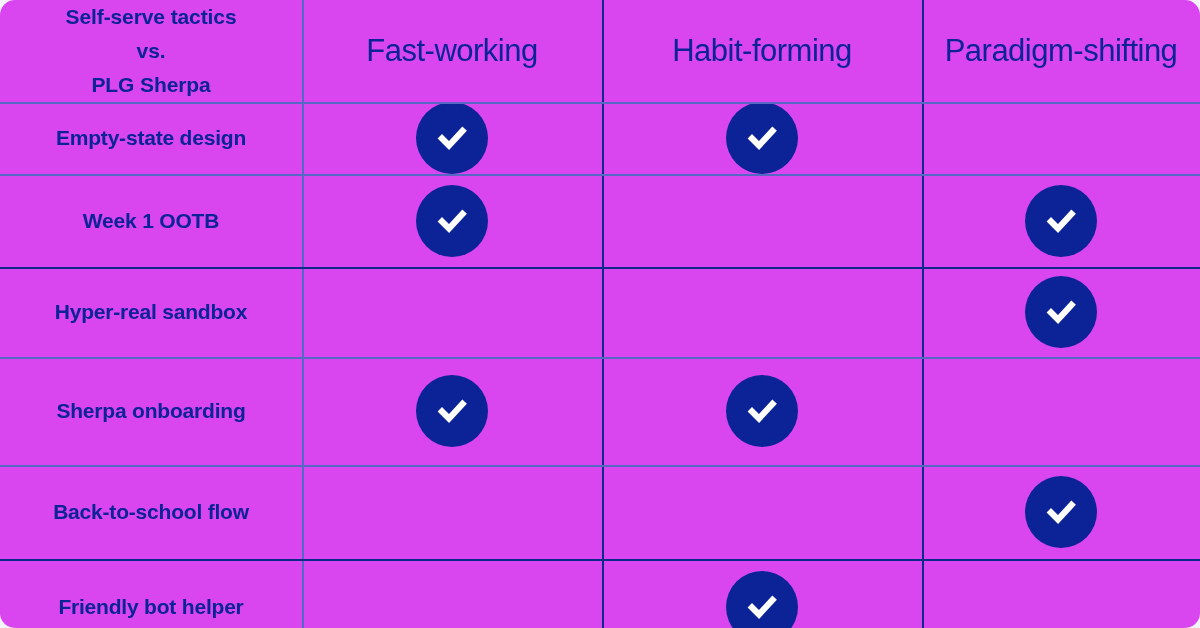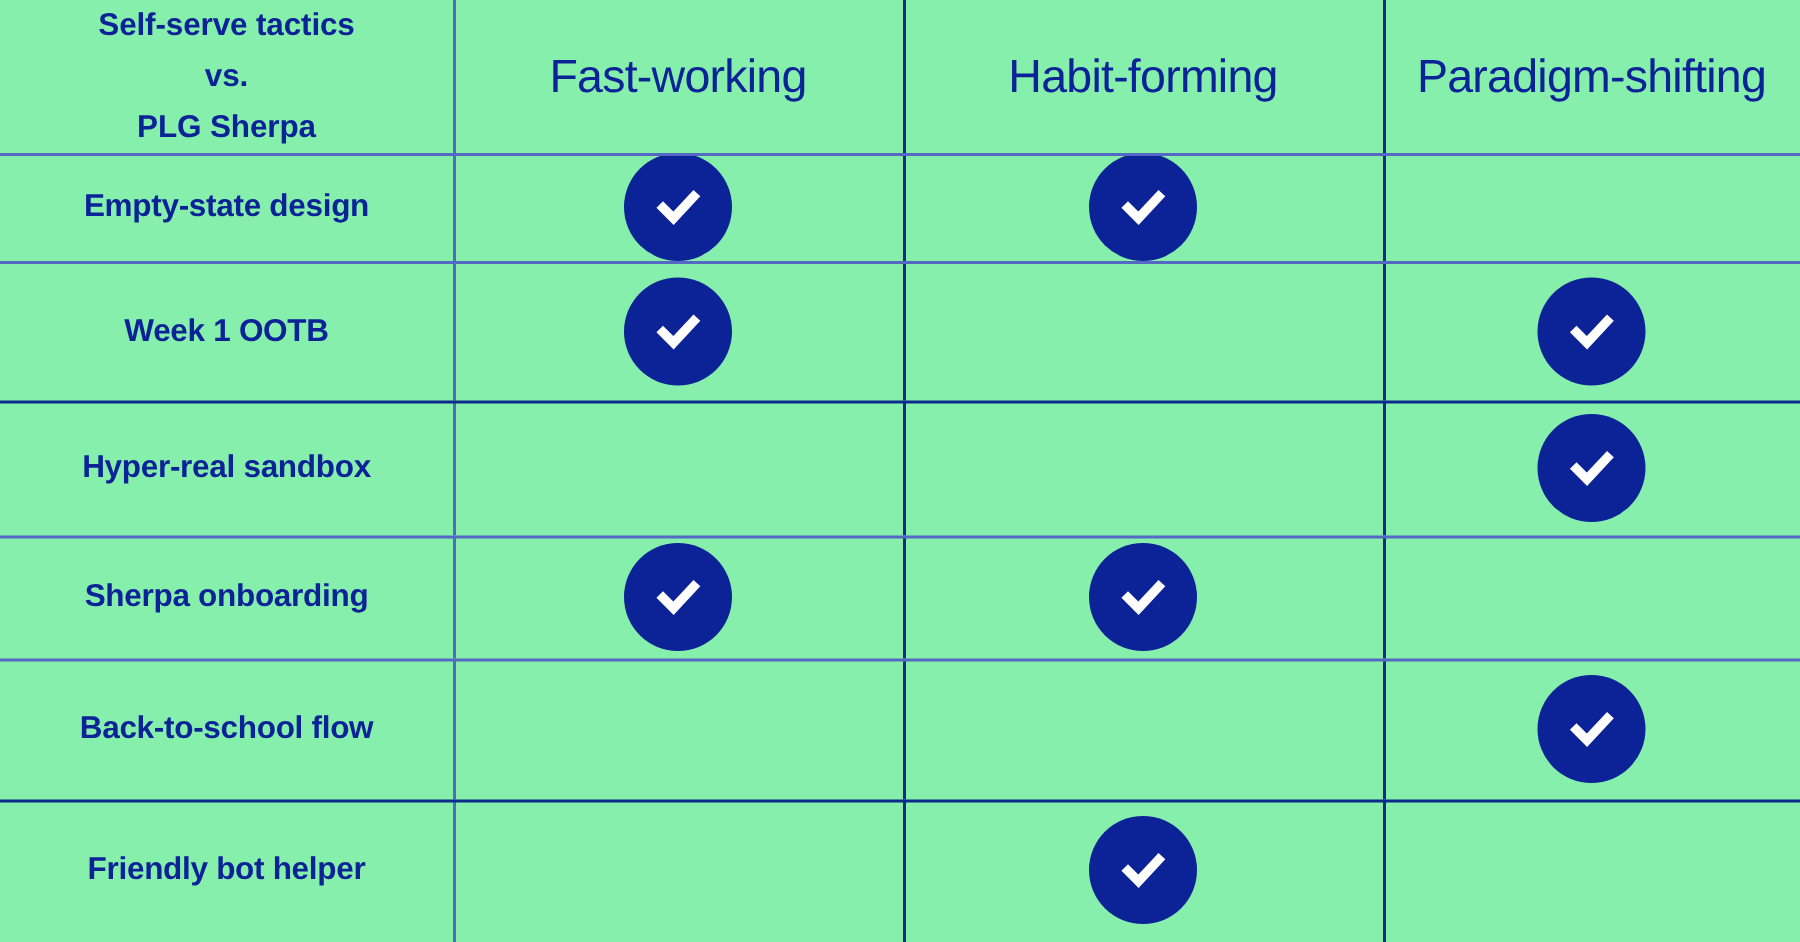--- a/index.html
+++ b/index.html
@@ -8,22 +8,23 @@
     background: #f4f4fa;
   }
   body {
     font-family: "Liberation Sans", sans-serif;
     -webkit-font-smoothing: antialiased;
   }
   #matrix-page {
     position: relative;
     width: 1200px;
     height: 628px;
-    background: #86efac;
+    background: #d946ef;
     overflow: hidden;
+    border-radius: 15px;
   }
 
   
   table.matrix {
     width: 1200px;
     height: 628px;
     border-collapse: collapse;
     table-layout: fixed;
   }
   table.matrix td,
@@ -40,21 +41,21 @@
   col.c-label  { width: 302px; }
   col.c-col1   { width: 300px; }
   col.c-col2   { width: 320px; }
   col.c-col3   { width: 278px; }
 
   
   tr.r-head  { height: 99px; }
   tr.r-0     { height: 70px; }
   tr.r-1     { height: 93px; }
   tr.r-2     { height: 90px; }
-  tr.r-3     { height: 81px; }
+  tr.r-3     { height: 108px; }
   tr.r-4     { height: 94px; }
   tr.r-5     { height: 95px; }
 
   
   .vsep-light { box-shadow: inset 2px 0 0 0 #5568c4; }
   .vsep-dark  { box-shadow: inset 2px 0 0 0 #0b2a8c; }
 
   
   tr.hline-light > td::before,
   tr.hline-light > th::before,

